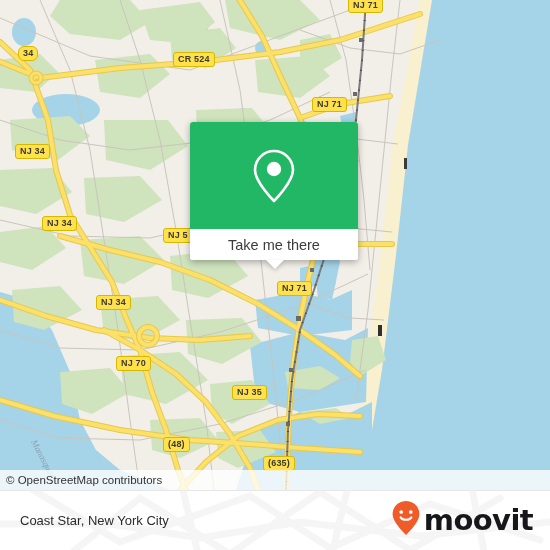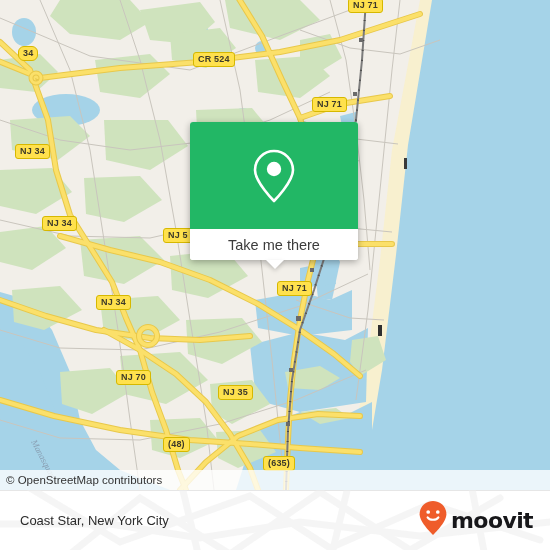--- a/index.html
+++ b/index.html
@@ -99,21 +99,21 @@
     position:absolute;left:20px;top:0;height:60px;
     display:flex;align-items:center;
     font-size:13px;color:#2b2b2b;
     white-space:nowrap;
   }
   .logo{
     position:absolute;right:17px;top:0;height:60px;
     display:flex;align-items:center;gap:3px;
   }
   .logo-word{
-    font-size:22px;font-weight:bold;color:#17171a;
+    font-size:29px;font-weight:bold;color:#17171a;
     letter-spacing:-.6px;line-height:29px;
     font-family:"DejaVu Sans",sans-serif;
   }
   .topline{
     position:absolute;left:0;top:0;width:100%;height:1px;background:#e6e6e6;
   }
 </style>
 </head>
 <body>
 
@@ -236,30 +236,30 @@
         <rect x="310" y="268" width="4" height="4"></rect>
         <rect x="296" y="316" width="5" height="5"></rect>
         <rect x="289" y="368" width="4" height="4"></rect>
         <rect x="286" y="422" width="4" height="4"></rect>
       </g>
       <rect x="404" y="158" width="3" height="11" fill="#3a3a3a"></rect>
       <rect x="378" y="325" width="4" height="11" fill="#2f2f2f"></rect>
     </svg>
 
     <div class="shield" style="left:18px;top:46px;border-radius:6px;">34</div>
-    <div class="shield" style="left:173px;top:52px;margin-left:20px;">CR 524</div>
+    <div class="shield" style="left:173px;top:52px;">CR 524</div>
     <div class="shield" style="left:348px;top:-2px;">NJ 71</div>
     <div class="shield" style="left:312px;top:97px;">NJ 71</div>
     <div class="shield" style="left:15px;top:144px;">NJ 34</div>
     <div class="shield" style="left:42px;top:216px;">NJ 34</div>
     <div class="shield" style="left:163px;top:228px;">NJ 5</div>
     <div class="shield" style="left:96px;top:295px;">NJ 34</div>
     <div class="shield" style="left:277px;top:281px;">NJ 71</div>
-    <div class="shield" style="left:116px;top:370px;">NJ 70</div>
-    <div class="shield" style="left:218px;top:385px;">NJ 35</div>
+    <div class="shield" style="left:116px;top:356px;">NJ 70</div>
+    <div class="shield" style="left:232px;top:385px;">NJ 35</div>
     <div class="shield" style="left:163px;top:437px;">(48)</div>
     <div class="shield" style="left:263px;top:456px;text-align:center;">(635)</div>
 
     <div class="riverlabel" style="left:38px;top:438px;transform:rotate(62deg);transform-origin:left top;">Manasquan</div>
 
     <div class="attrib">© OpenStreetMap contributors</div>
   </div>
 
   <div class="card">
     <div class="card-top">

